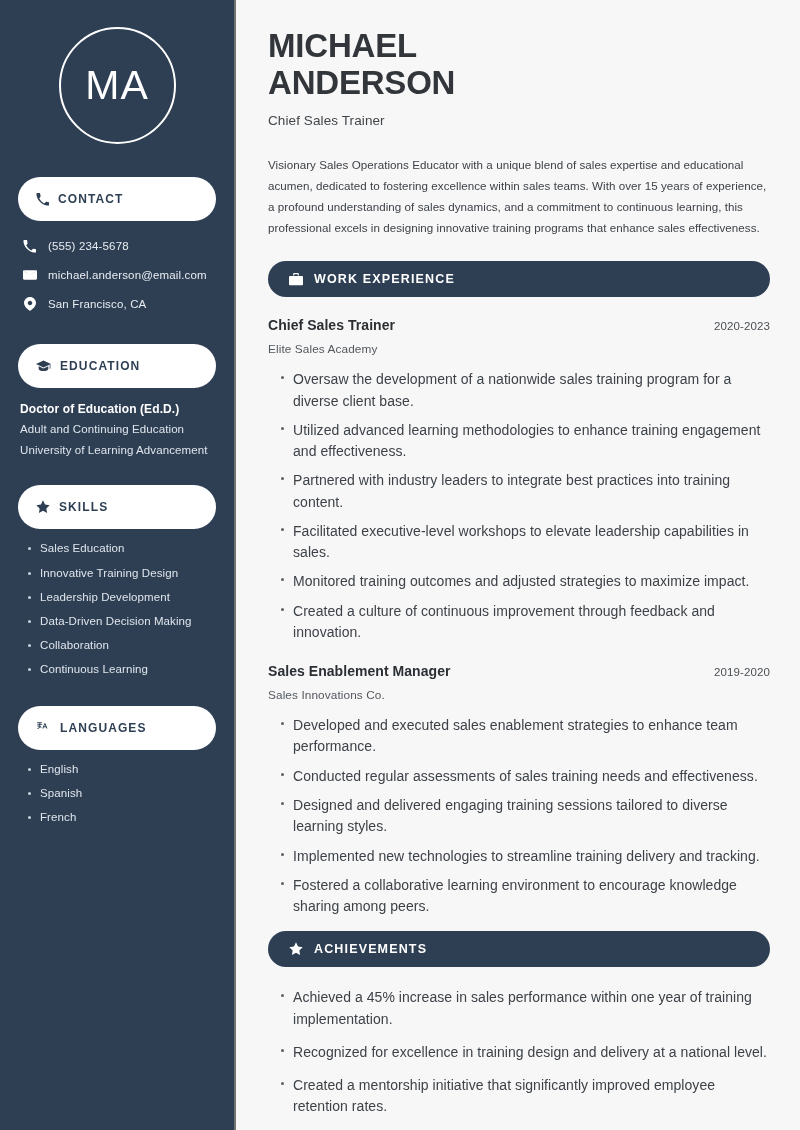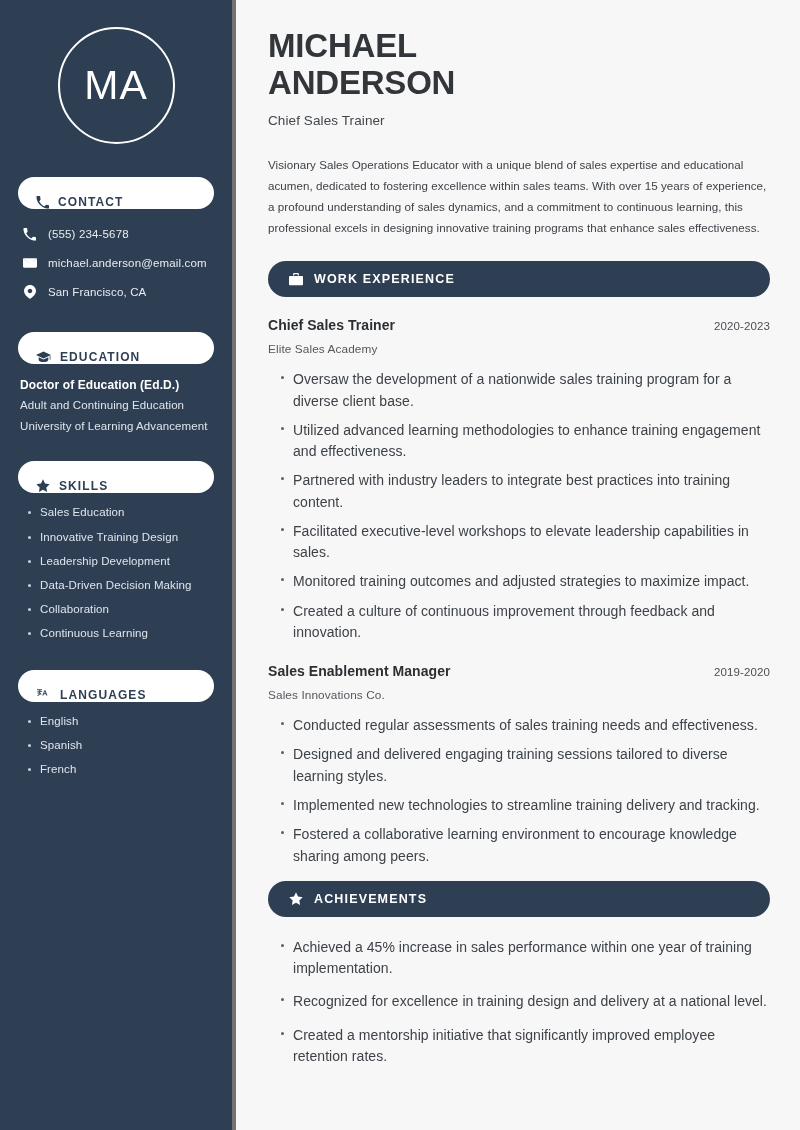--- a/index.html
+++ b/index.html
@@ -26,21 +26,21 @@
     overflow: hidden;
   }
 
   
   .sidebar {
     width: 236px;
     min-width: 236px;
     background: #2e3f54;
     position: relative;
     padding: 0 16px;
-    border-right: 4px solid #737373;
+    border-right: 2px solid #737373;
   }
 
   .avatar-wrap {
     display: flex;
     justify-content: center;
     padding-top: 27px;
   }
 
   .avatar {
     width: 117px;
@@ -57,23 +57,23 @@
     font-weight: 400;
     color: #ffffff;
     letter-spacing: 1px;
     line-height: 1;
   }
 
   
   .pill {
     background: #ffffff;
     border-radius: 999px;
-    height: 32px;
-    display: flex;
-    align-items: flex-end;
+    height: 44px;
+    display: flex;
+    align-items: center;
     gap: 9px;
     padding: 0 18px;
     margin-left: 2px;
     margin-right: 2px;
   }
 
   .pill .pill-label {
     font-size: 12px;
     font-weight: 700;
     letter-spacing: 1.1px;
@@ -395,20 +395,21 @@
       </ul>
     </div>
 
     <div class="job">
       <div class="job-head">
         <span class="job-title">Sales Enablement Manager</span>
         <span class="job-dates">2019-2020</span>
       </div>
       <div class="job-company">Sales Innovations Co.</div>
       <ul class="main-list">
+        <li>Developed and executed sales enablement strategies to enhance team performance.</li>
         <li>Conducted regular assessments of sales training needs and effectiveness.</li>
         <li>Designed and delivered engaging training sessions tailored to diverse learning styles.</li>
         <li>Implemented new technologies to streamline training delivery and tracking.</li>
         <li>Fostered a collaborative learning environment to encourage knowledge sharing among peers.</li>
       </ul>
     </div>
 
     <div class="bar bar-achievements">
       <span class="ic">
         <svg width="14" height="14" viewBox="0 0 24 24">

